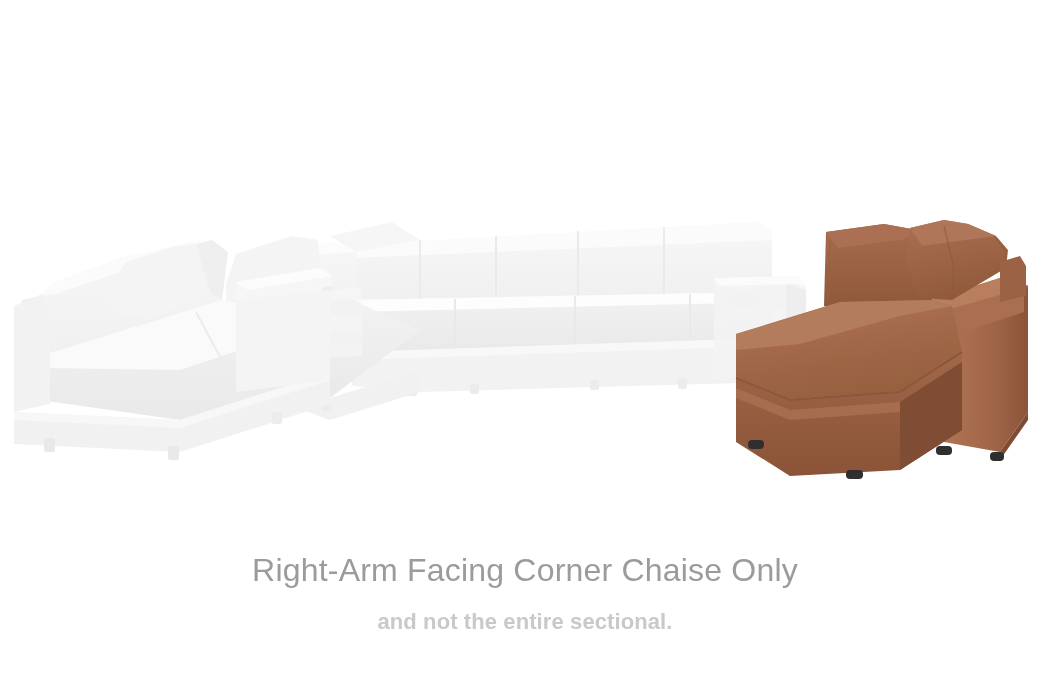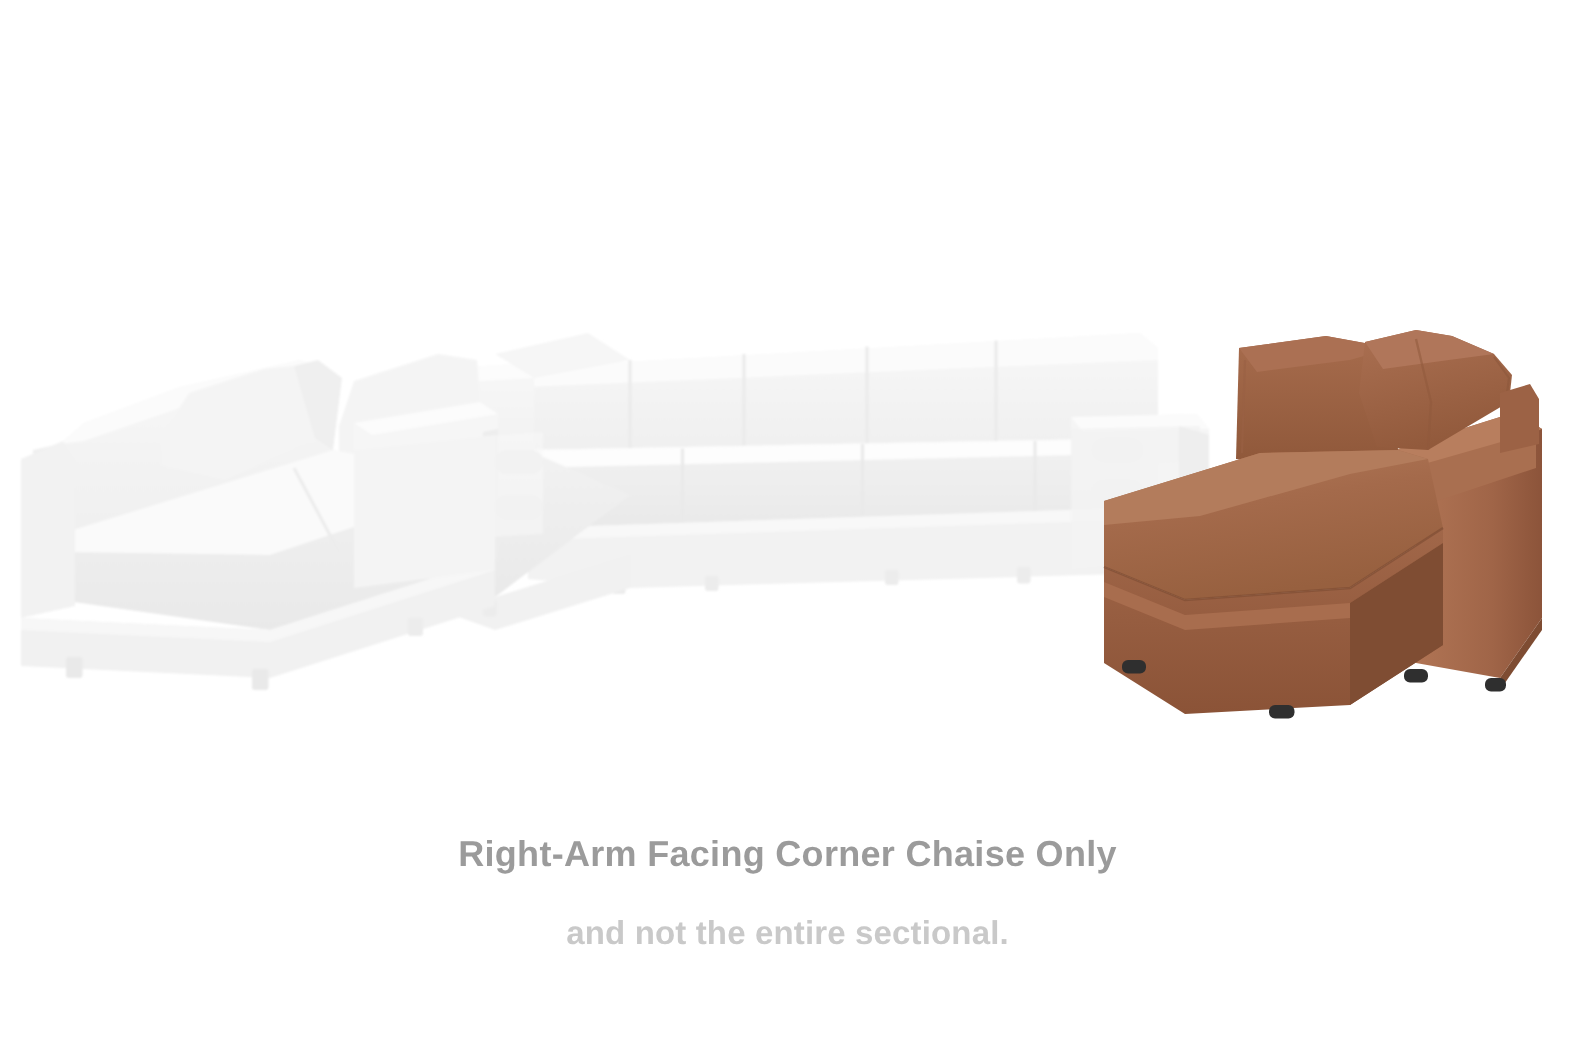--- a/index.html
+++ b/index.html
@@ -43,23 +43,23 @@
   }
   .caption-lead {
     font-size: 25px;
     line-height: 34px;
     font-weight: 700;
     color: #c6c6c6;
     letter-spacing: 0.1px;
     white-space: nowrap;
   }
   .caption-main {
-    font-size: 24px;
+    font-size: 32px;
     line-height: 44px;
-    font-weight: 700;
+    font-weight: 400;
     color: #9b9b9b;
     letter-spacing: 0.2px;
     white-space: nowrap;
   }
   .caption-tail {
     font-size: 22px;
     line-height: 32px;
     font-weight: 700;
     color: #c9c9c9;
     letter-spacing: 0.1px;

